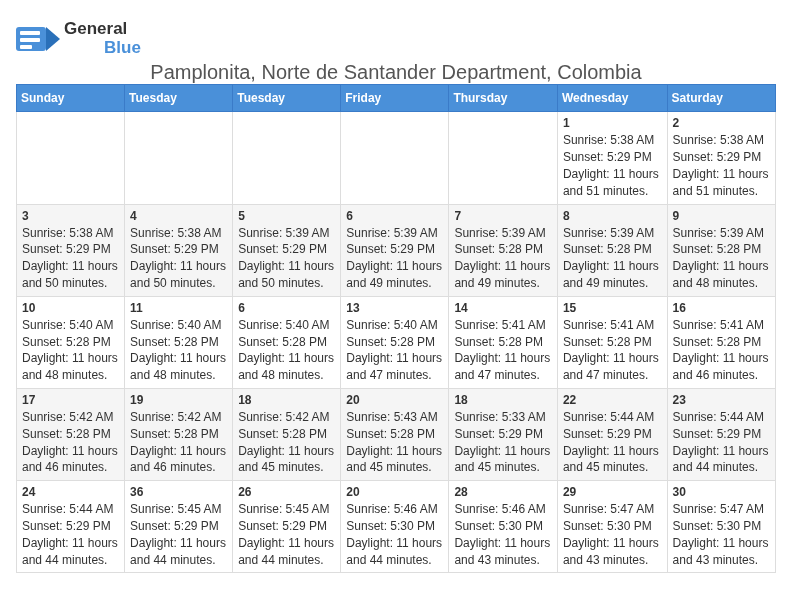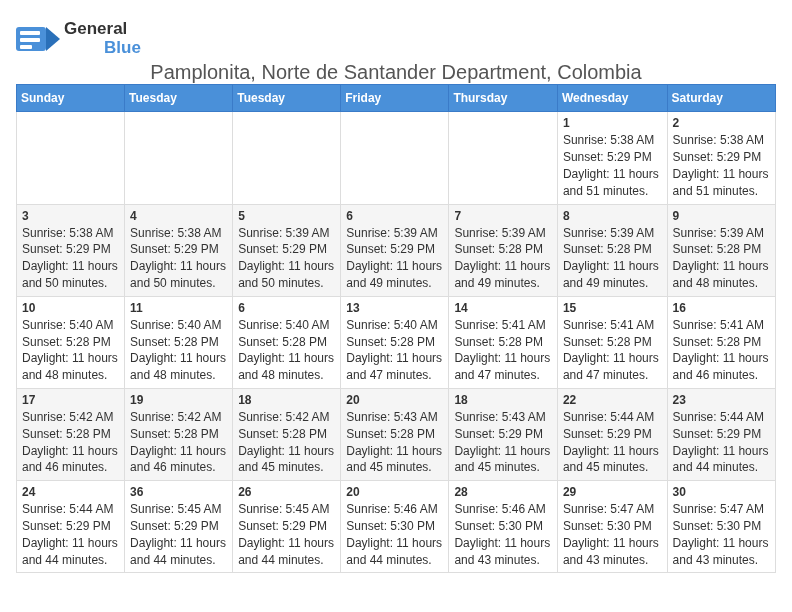--- a/index.html
+++ b/index.html
@@ -265,21 +265,21 @@
         </td>
         <td>
           <span class="day-num">20</span>
           <div class="day-info">Sunrise: 5:43 AM
 Sunset: 5:28 PM
 Daylight: 11 hours
 and 45 minutes.</div>
         </td>
         <td>
           <span class="day-num">18</span>
-          <div class="day-info">Sunrise: 5:43 AM
+          <div class="day-info">Sunrise: 5:33 AM
 Sunset: 5:29 PM
 Daylight: 11 hours
 and 45 minutes.</div>
         </td>
         <td>
           <span class="day-num">22</span>
           <div class="day-info">Sunrise: 5:44 AM
 Sunset: 5:29 PM
 Daylight: 11 hours
 and 45 minutes.</div>

